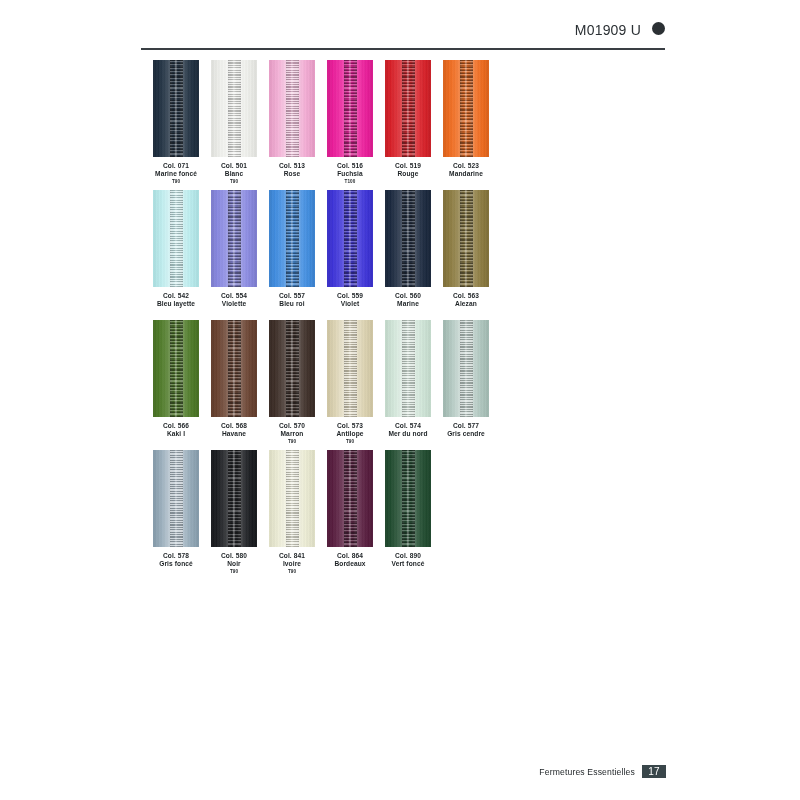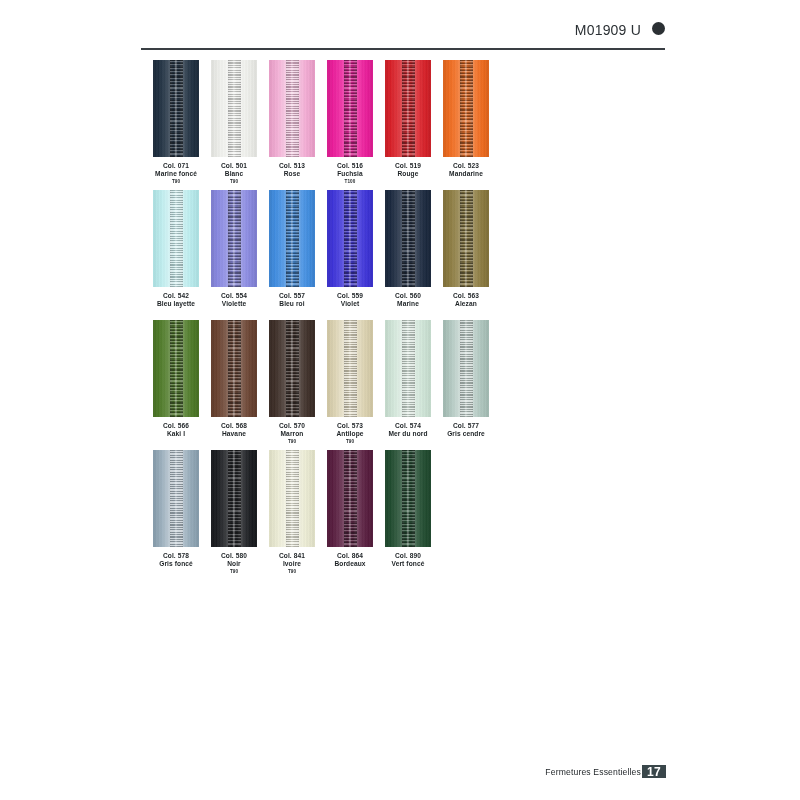--- a/index.html
+++ b/index.html
@@ -204,34 +204,34 @@
     overflow: visible;
   }
 
   
   .footer {
     position: absolute;
     right: 134px;
     bottom: 22px;
     display: flex;
     align-items: center;
-    gap: 1px;
+    gap: 7px;
   }
   .footer-title {
     font-size: 8.6px;
     color: #1d2225;
     font-weight: normal;
     letter-spacing: 0.15px;
     white-space: nowrap;
   }
   .footer-page {
     background: #39464a;
     color: #ffffff;
-    font-size: 12px;
-    font-weight: bold;
+    font-size: 10px;
+    font-weight: normal;
     width: 24px;
     height: 13px;
     display: flex;
     align-items: center;
     justify-content: center;
     letter-spacing: 0.3px;
   }
 </style>
 </head>
 <body>

